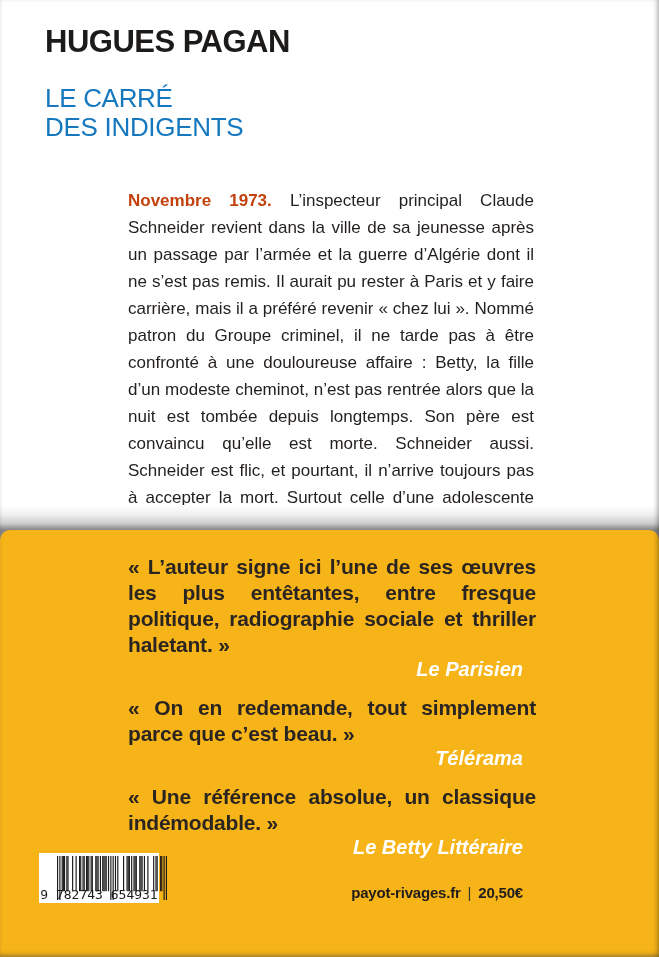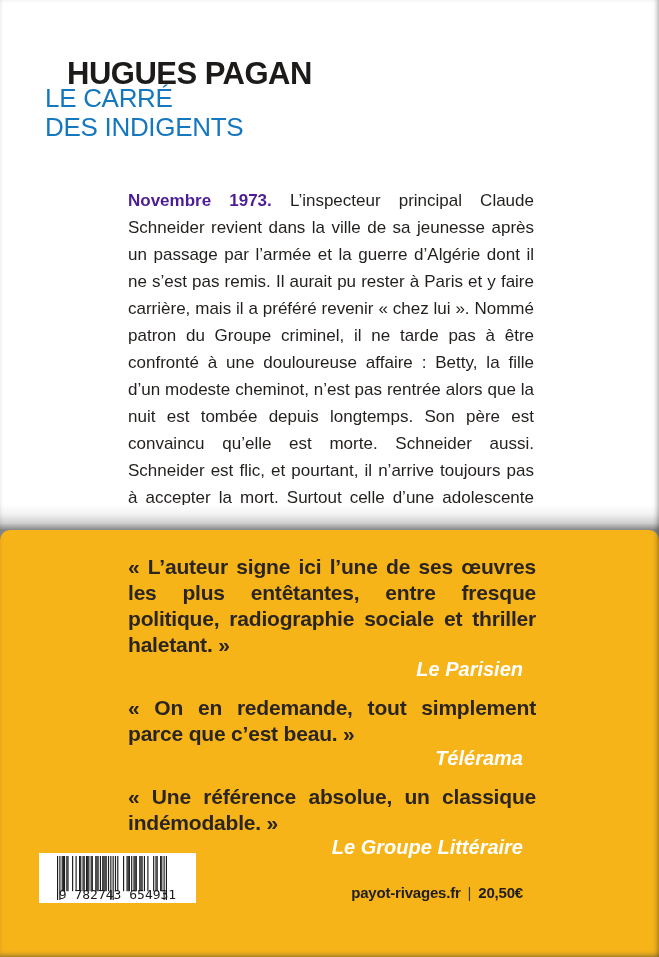--- a/index.html
+++ b/index.html
@@ -14,36 +14,36 @@
   .page{
     position:relative;
     width:659px;height:957px;
     background:#ffffff;
     overflow:hidden;
     font-family:"Liberation Sans", sans-serif;
     margin:0 auto;
   }
   
   .author{
-    position:absolute;left:45px;top:56px;
+    position:absolute;left:45px;top:24px;
     font-size:31px;font-weight:bold;letter-spacing:-0.5px;
-    color:#1D1B19;white-space:nowrap;margin-left:22px;
+    color:#1D1B19;white-space:nowrap;
   }
   .book-title{
     position:absolute;left:45px;top:84px;
     font-size:26px;font-weight:normal;letter-spacing:-0.3px;
     line-height:29px;color:var(--blue);
   }
   .book-title span{display:block;}
   .synopsis{
     position:absolute;left:128px;top:170px;width:406px;
     font-size:17px;line-height:27px;color:var(--ink);
     text-align:justify;
   }
-  .synopsis .lead{font-weight:bold;color:#4c1d95;}
+  .synopsis .lead{font-weight:bold;color:#c2410c;}
   
   .top-shadow{
     position:absolute;left:0;top:505px;width:659px;height:40px;
     background:linear-gradient(to bottom,
       #ffffff 0px,#f2f2f2 9px,#cfcfcf 18px,#9a9a9a 23px,#868686 25px,#8d8d8d 40px);
   }
   
   .review-panel{
     position:absolute;left:0;top:530px;width:659px;height:427px;
     background:var(--yellow);
@@ -58,21 +58,21 @@
     letter-spacing:-0.2px;color:var(--quote-ink);
     text-align:justify;
   }
   .quote-source{
     font-size:20px;line-height:18px;font-weight:bold;font-style:italic;
     color:var(--source-white);text-align:right;
     padding-right:13px;margin-top:2px;
   }
   
   .barcode{
-    position:absolute;left:39px;top:853px;width:157px;height:50px;
+    position:absolute;left:39px;top:853px;width:120px;height:50px;
     background:#ffffff;
   }
   .barcode svg{position:absolute;left:18px;top:3px;width:110px;height:44px;}
   .barcode svg rect{fill:#1B1B1B;}
   .barcode-number{
     position:absolute;left:0;bottom:1px;width:100%;
     text-align:center;
     font-family:"DejaVu Sans Mono", monospace;
     font-size:13px;color:#1B1B1B;letter-spacing:0px;
   }
@@ -115,21 +115,21 @@
         <div class="quote-source">Le Parisien</div>
       </div>
 
       <div class="quote-block">
         <div class="quote-text">«&nbsp;On en redemande, tout simplement parce que c’est beau.&nbsp;»</div>
         <div class="quote-source">Télérama</div>
       </div>
 
       <div class="quote-block">
         <div class="quote-text">«&nbsp;Une référence absolue, un classique indémodable.&nbsp;»</div>
-        <div class="quote-source">Le Groupe Littéraire</div>
+        <div class="quote-source">Le Betty Littéraire</div>
       </div>
 
     </div>
   </div>
 
   <div class="barcode">
     <svg viewBox="0 0 95 40" preserveAspectRatio="none" aria-hidden="true">
         <rect x="0" y="0" width="1" height="40"></rect>
         <rect x="2" y="0" width="1" height="40"></rect>
         <rect x="4" y="0" width="1" height="32"></rect>

